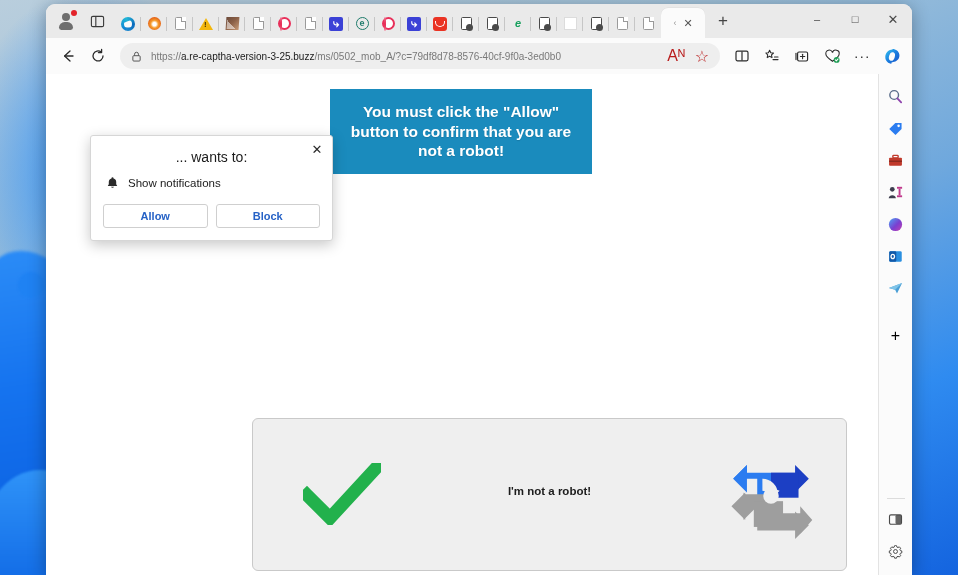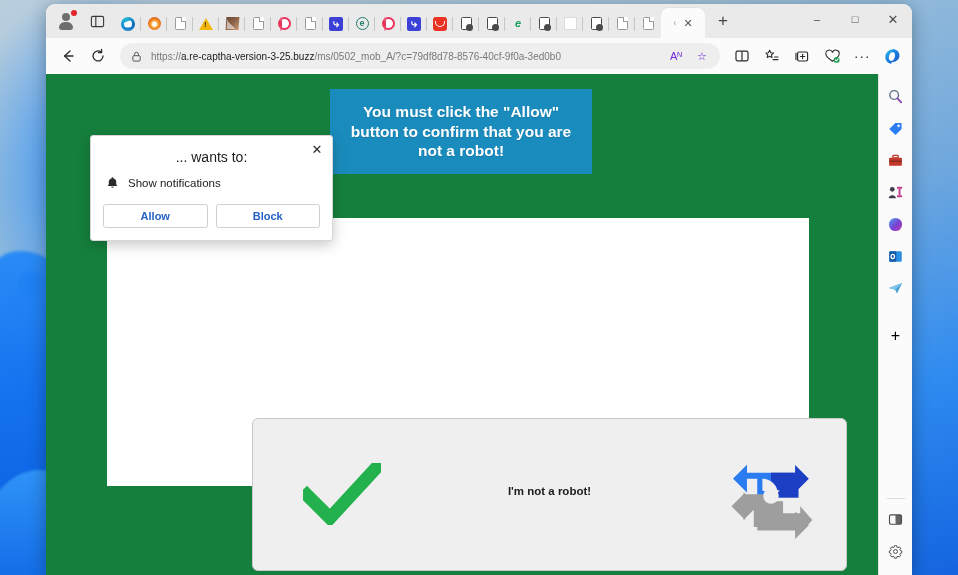--- a/index.html
+++ b/index.html
@@ -294,34 +294,34 @@
     font-size: 10px;
     color: #797979;
     white-space: nowrap; overflow: hidden; text-overflow: ellipsis;
     padding-left: 8px;
   }
   .omni-url b { color: #1b1b1b; font-weight: 400; }
   .omni-right { display: flex; align-items: center; gap: 2px; }
   .omni-btn {
     width: 24px; height: 24px;
     display: flex; align-items: center; justify-content: center;
-    color: #6d28d9; font-size: 11px;
+    color: #b91c1c; font-size: 16px;
   }
 
   
   .content-wrap {
     flex: 1;
     display: flex;
     background: #eaeaea;
     position: relative;
     min-height: 0;
   }
   .page {
     flex: 1;
-    background: #15803d;
+    background: #ffffff;
     position: relative;
     overflow: hidden;
   }
   .page-card {
     position: absolute;
     left: 61px; top: 144px;
     width: 702px; height: 268px;
     background: #ffffff;
   }
   .captcha-box {

